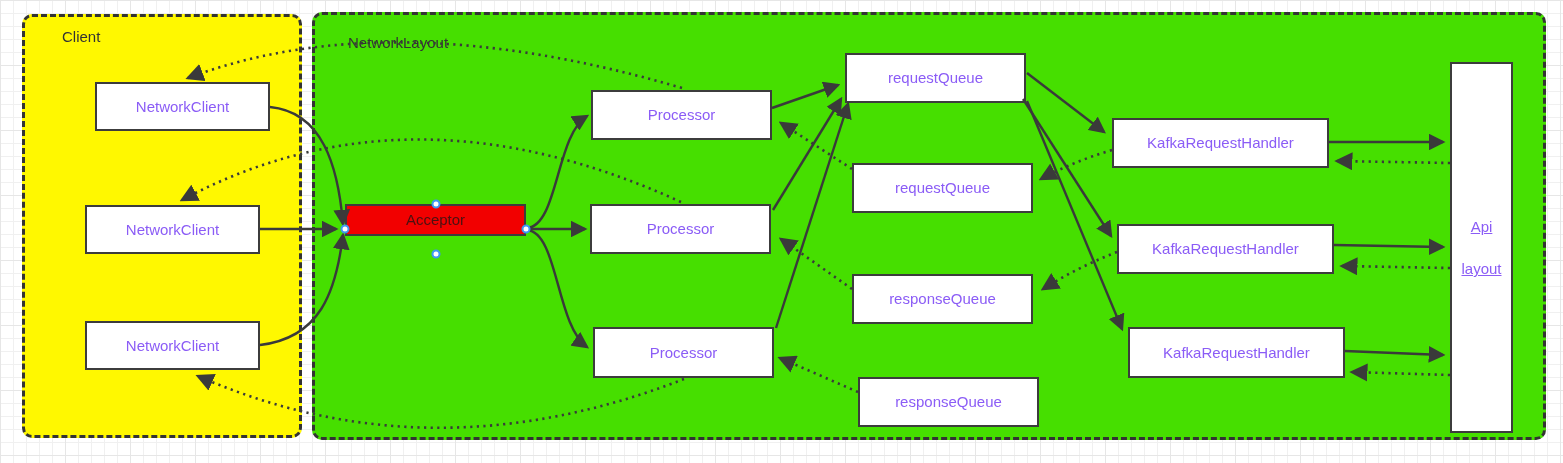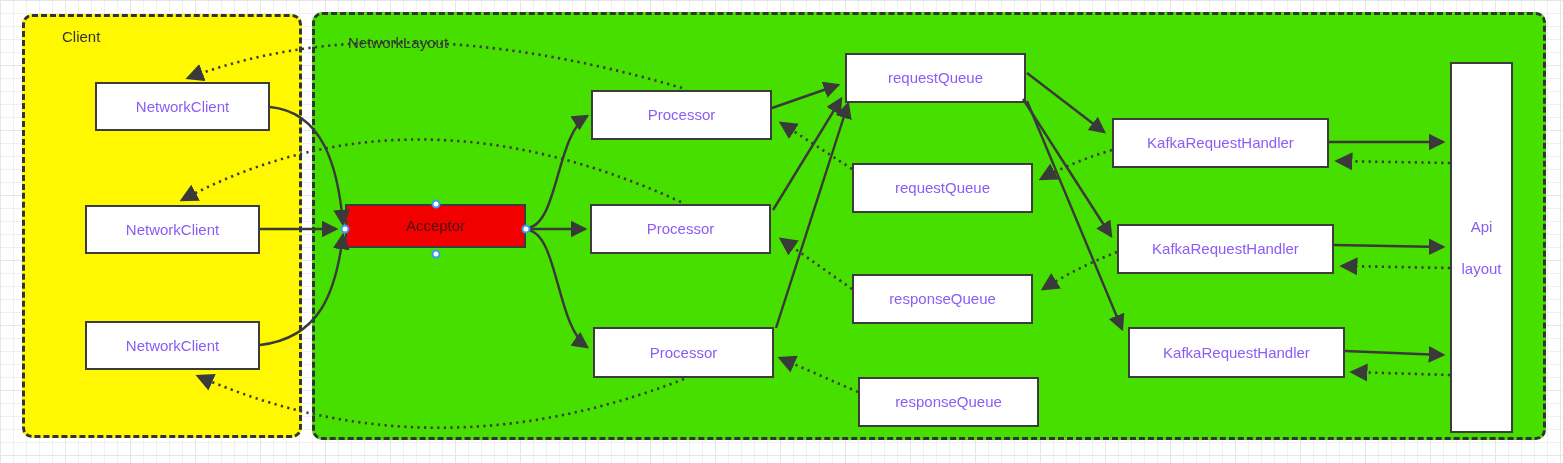--- a/index.html
+++ b/index.html
@@ -43,20 +43,21 @@
     text-align:center;
     z-index:4;
     line-height:1.3;
   }
   .node.acceptor{ color:#4a1111; }
   .node.api{
     white-space:pre-line;
     word-break:break-all;
     padding:4px 8px;
     line-height:1.4;
+    text-decoration:underline;
   }
   #edge-layer{
     position:absolute;left:0;top:0;width:1563px;height:463px;
     z-index:5;
     pointer-events:none;
   }
   #edge-layer path{ pointer-events:stroke; }
   .handle{
     position:absolute;
     width:9px;height:9px;
@@ -76,21 +77,21 @@
   <div class="container" id="client-container" style="left: 22px; top: 14px; width: 280px; height: 424px; background: rgb(255, 248, 0);"></div>
   <div class="container-label" style="left:62px;top:28px;">Client</div>
 
   <div class="container" id="network-container" style="left: 312px; top: 12px; width: 1234px; height: 428px; background: rgb(70, 223, 0);"></div>
   <div class="container-label" style="left:348px;top:34px;">NetworkLayout</div>
 
   <div id="node-layer">
       <div class="node" style="left: 95px; top: 82px; width: 175px; height: 49px;">NetworkClient</div>
       <div class="node" style="left: 85px; top: 205px; width: 175px; height: 49px;">NetworkClient</div>
       <div class="node" style="left: 85px; top: 321px; width: 175px; height: 49px;">NetworkClient</div>
-      <div class="node acceptor" style="left: 345px; top: 204px; width: 181px; height: 44px; background: rgb(242, 0, 0);">Acceptor</div>
+      <div class="node acceptor" style="left: 345px; top: 204px; width: 181px; height: 32px; background: rgb(242, 0, 0);">Acceptor</div>
       <div class="handle" style="border-color: rgb(62, 151, 242); left: 435.5px; top: 204px;"></div>
       <div class="handle" style="border-color: rgb(62, 151, 242); left: 435.5px; top: 254px;"></div>
       <div class="handle" style="border-color: rgb(62, 151, 242); left: 345px; top: 229px;"></div>
       <div class="handle" style="border-color: rgb(62, 151, 242); left: 526px; top: 229px;"></div>
       <div class="node" style="left: 591px; top: 90px; width: 181px; height: 50px;">Processor</div>
       <div class="node" style="left: 590px; top: 204px; width: 181px; height: 50px;">Processor</div>
       <div class="node" style="left: 593px; top: 327px; width: 181px; height: 51px;">Processor</div>
       <div class="node" style="left: 845px; top: 53px; width: 181px; height: 50px;">requestQueue</div>
       <div class="node" style="left: 852px; top: 163px; width: 181px; height: 50px;">requestQueue</div>
       <div class="node" style="left: 852px; top: 274px; width: 181px; height: 50px;">responseQueue</div>

